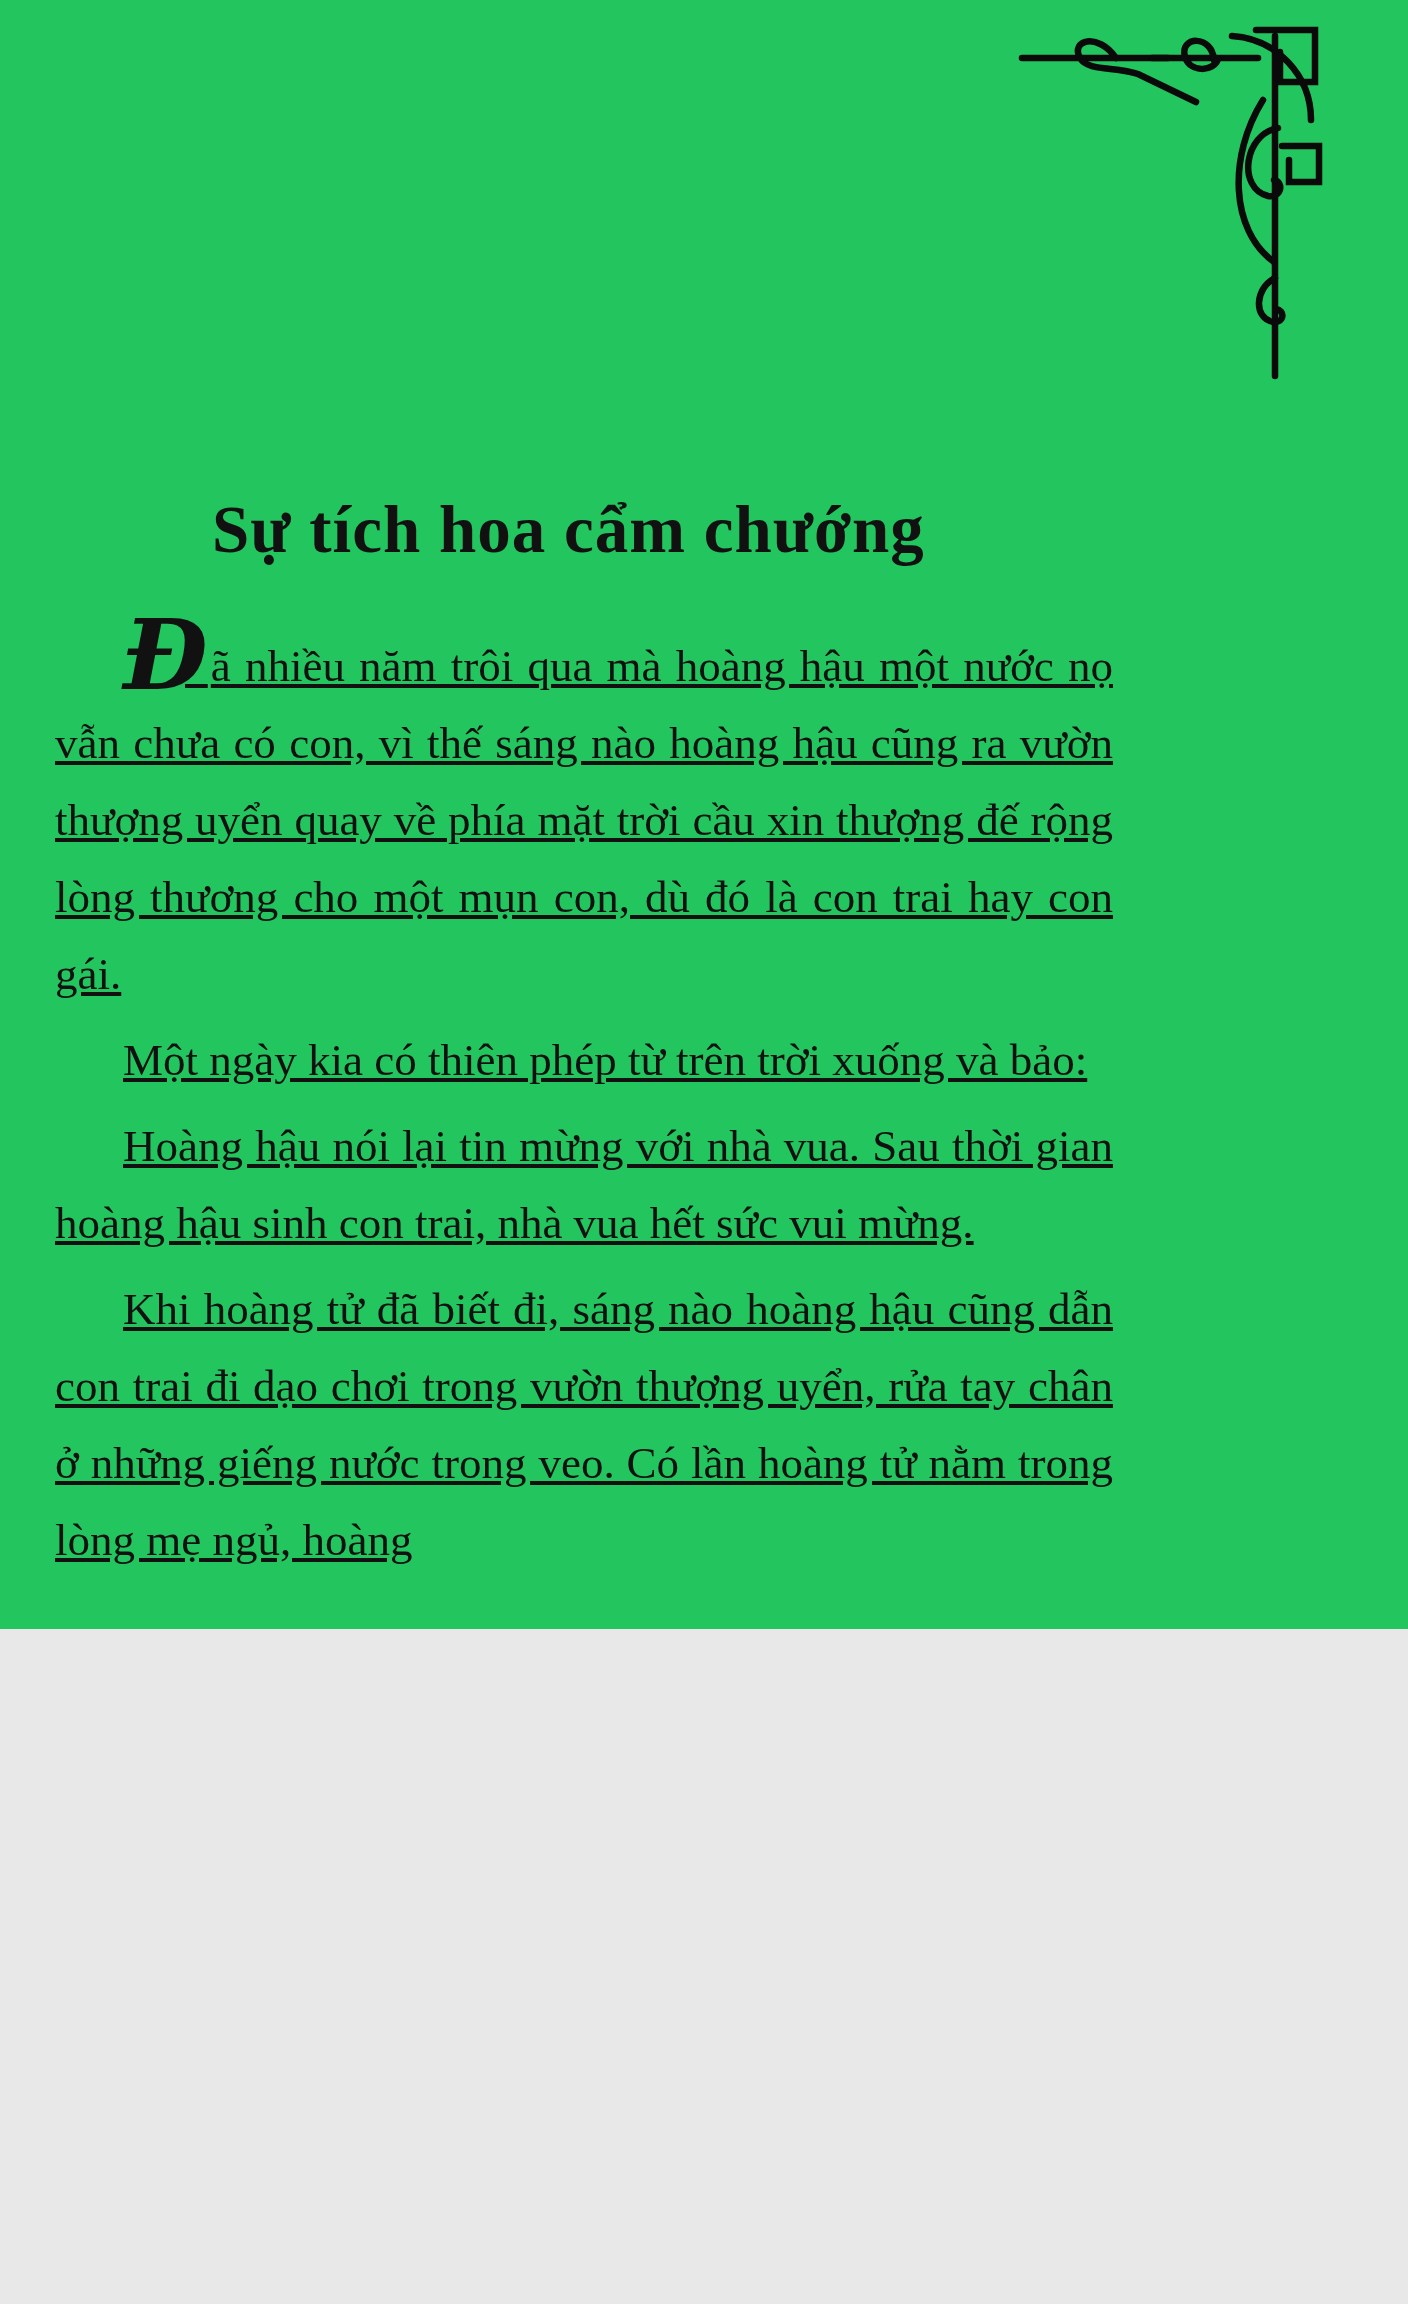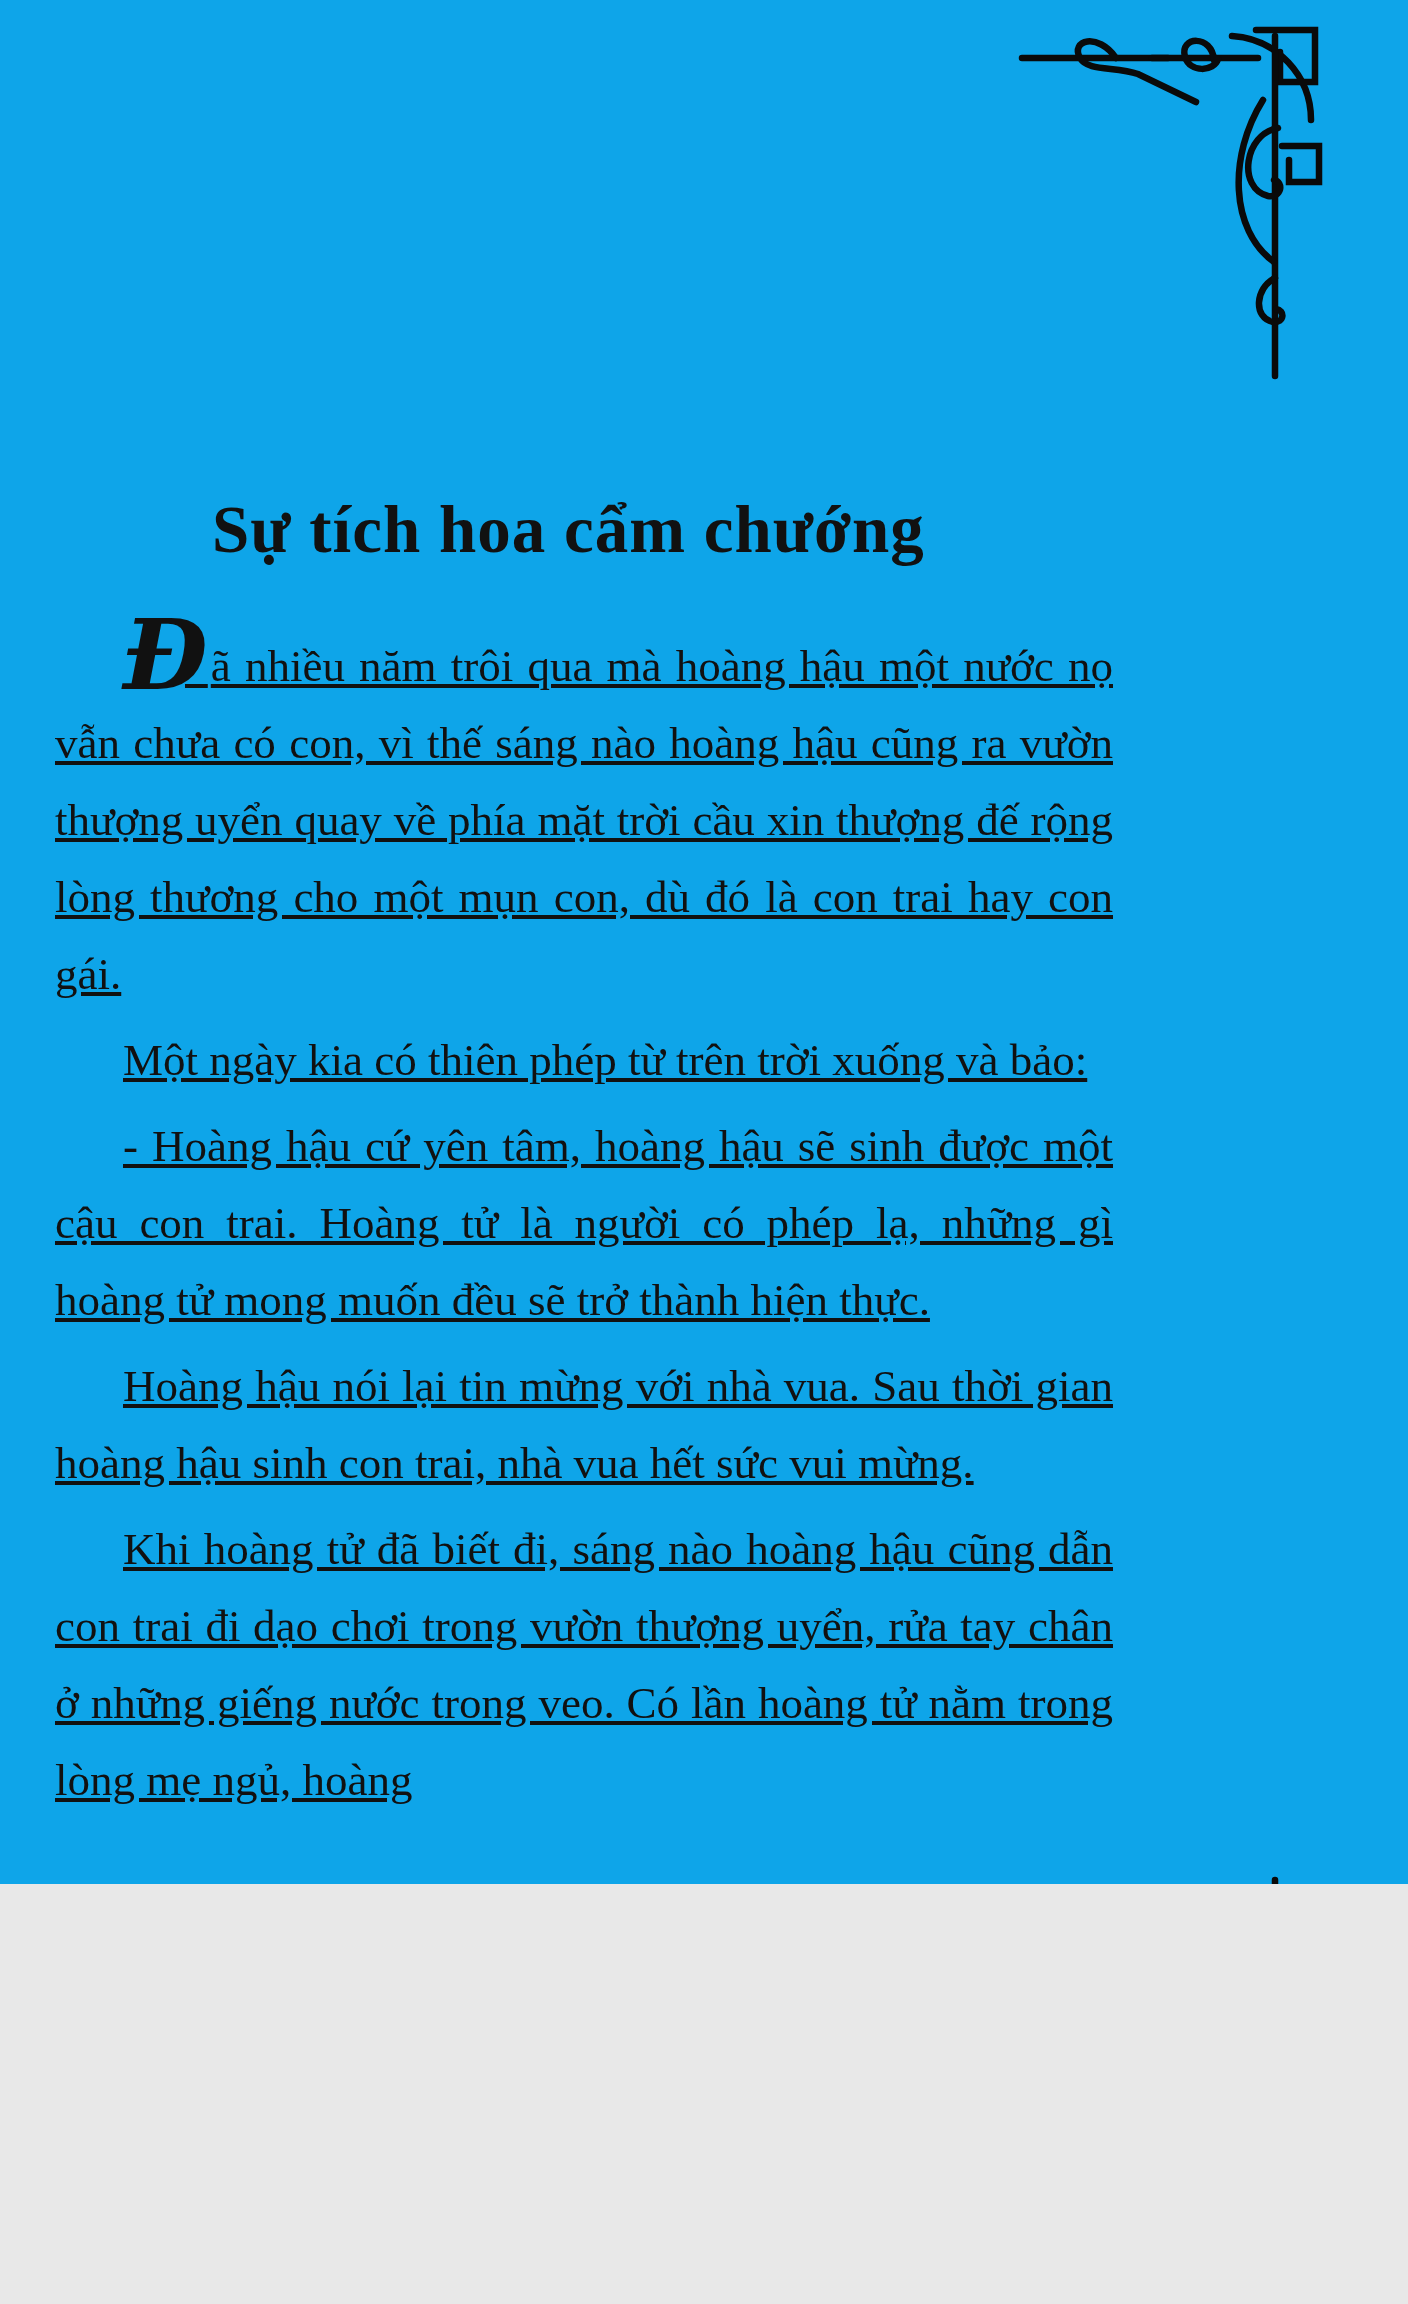--- a/index.html
+++ b/index.html
@@ -1,20 +1,20 @@
 <!DOCTYPE html>
 <html><head>
 <meta charset="utf-8">
 <style>
   html,body{margin:0;padding:0;background:#e8e8e8;}
   .page{
     position:relative;
-    width:1408px;height:1884px;
+    width:1408px;height:1629px;
     margin:0 auto;
-    background:#0ea5e9;
+    background:#22c55e;
     color:#111111;
     overflow:hidden;
     font-family:"Liberation Serif", serif;
   }
   .title{
     position:absolute;
     left:212px;top:446px;
     font-size:67px;
     font-weight:bold;
     letter-spacing:1px;
@@ -98,20 +98,19 @@
         <path d="M 259 254 C 239 264, 237 294, 257 298 C 269 299, 269 286, 260 285"></path>
       </g>
     </svg>
   </div>
 
   <h1 class="title">Sự tích hoa cẩm chướng</h1>
 
   <div class="body-text">
     <p><span class="dropcap">Đ</span><span>ã nhiều năm trôi qua mà hoàng hậu một nước nọ vẫn chưa có con, vì thế sáng nào hoàng hậu cũng ra vườn thượng uyển quay về phía mặt trời cầu xin thượng đế rộng lòng thương cho một mụn con, dù đó là con trai hay con gái.</span></p>
     <p>Một ngày kia có thiên phép từ trên trời xuống và bảo:</p>
-    <p>- Hoàng hậu cứ yên tâm, hoàng hậu sẽ sinh được một cậu con trai. Hoàng tử là người có phép lạ, những gì hoàng tử mong muốn đều sẽ trở thành hiện thực.</p>
     <p>Hoàng hậu nói lại tin mừng với nhà vua. Sau thời gian hoàng hậu sinh con trai, nhà vua hết sức vui mừng.</p>
     <p>Khi hoàng tử đã biết đi, sáng nào hoàng hậu cũng dẫn con trai đi dạo chơi trong vườn thượng uyển, rửa tay chân ở những giếng nước trong veo. Có lần hoàng tử nằm trong lòng mẹ ngủ, hoàng</p>
   </div>
 
   <div class="page-dot"></div>
 
 </div>
 
 </body></html>

